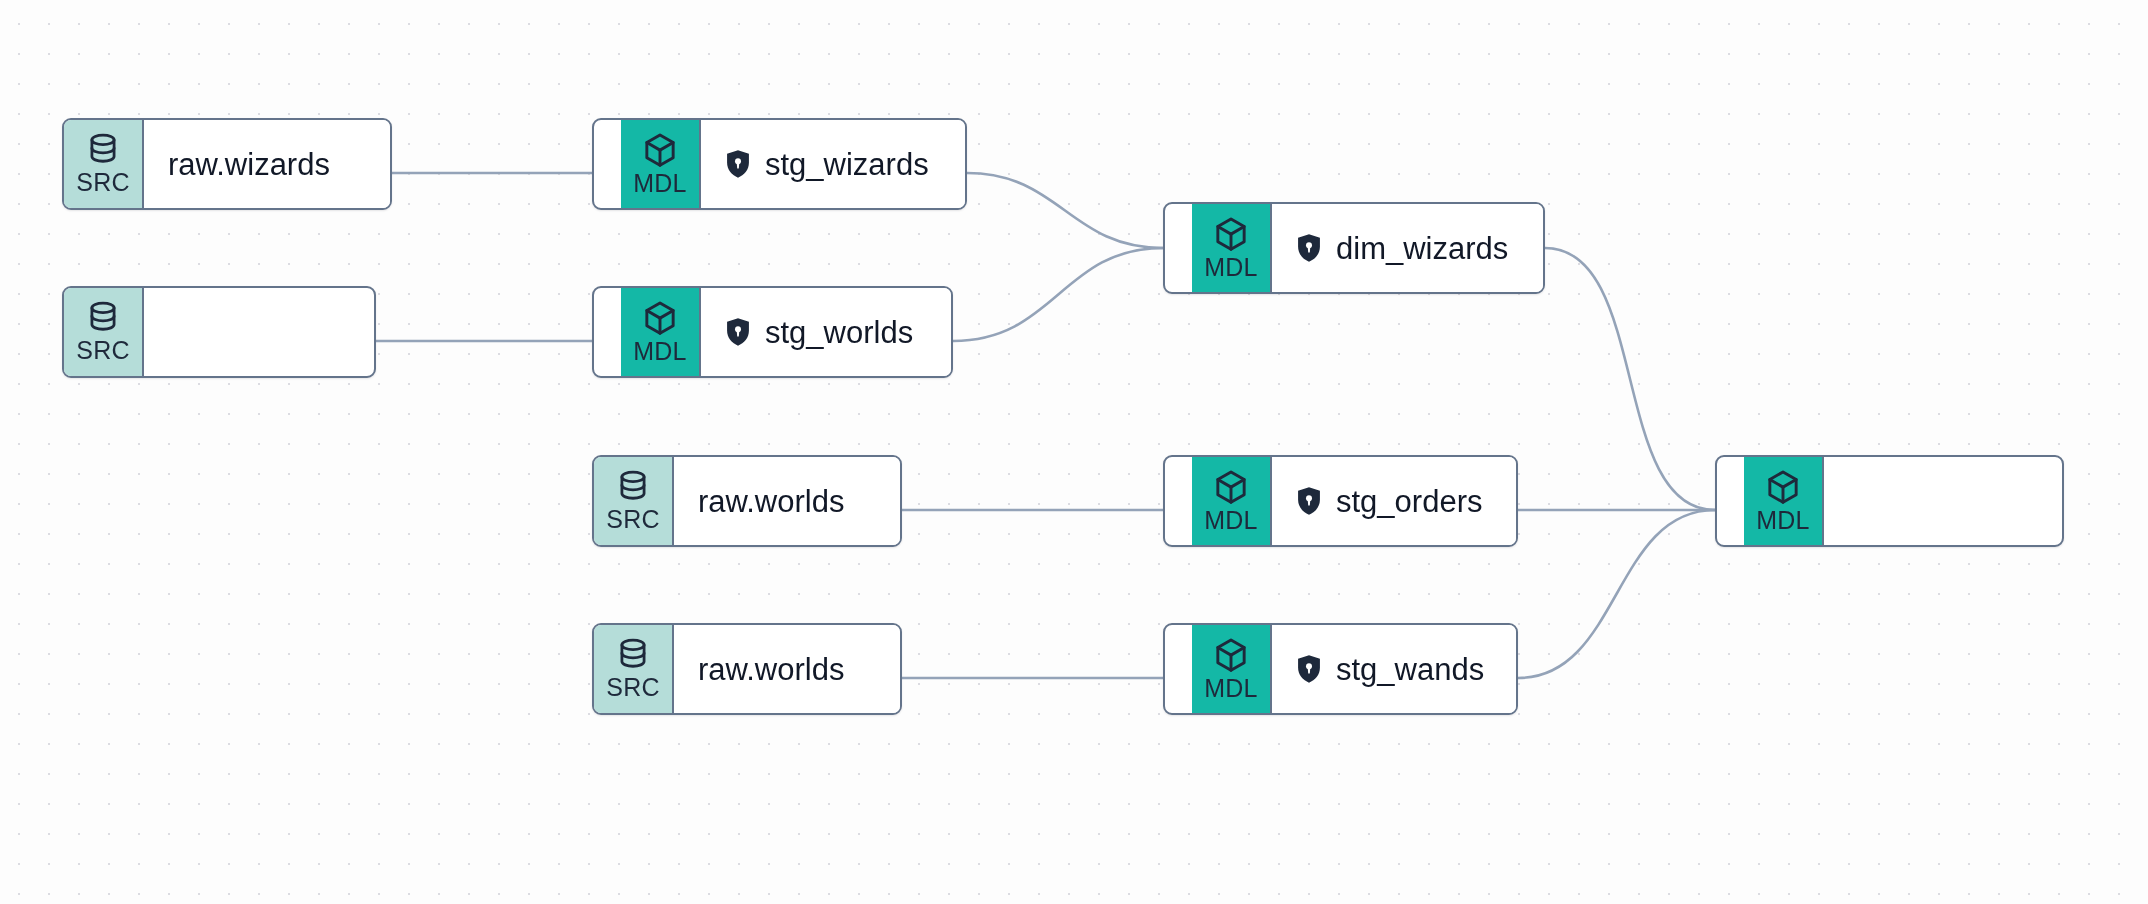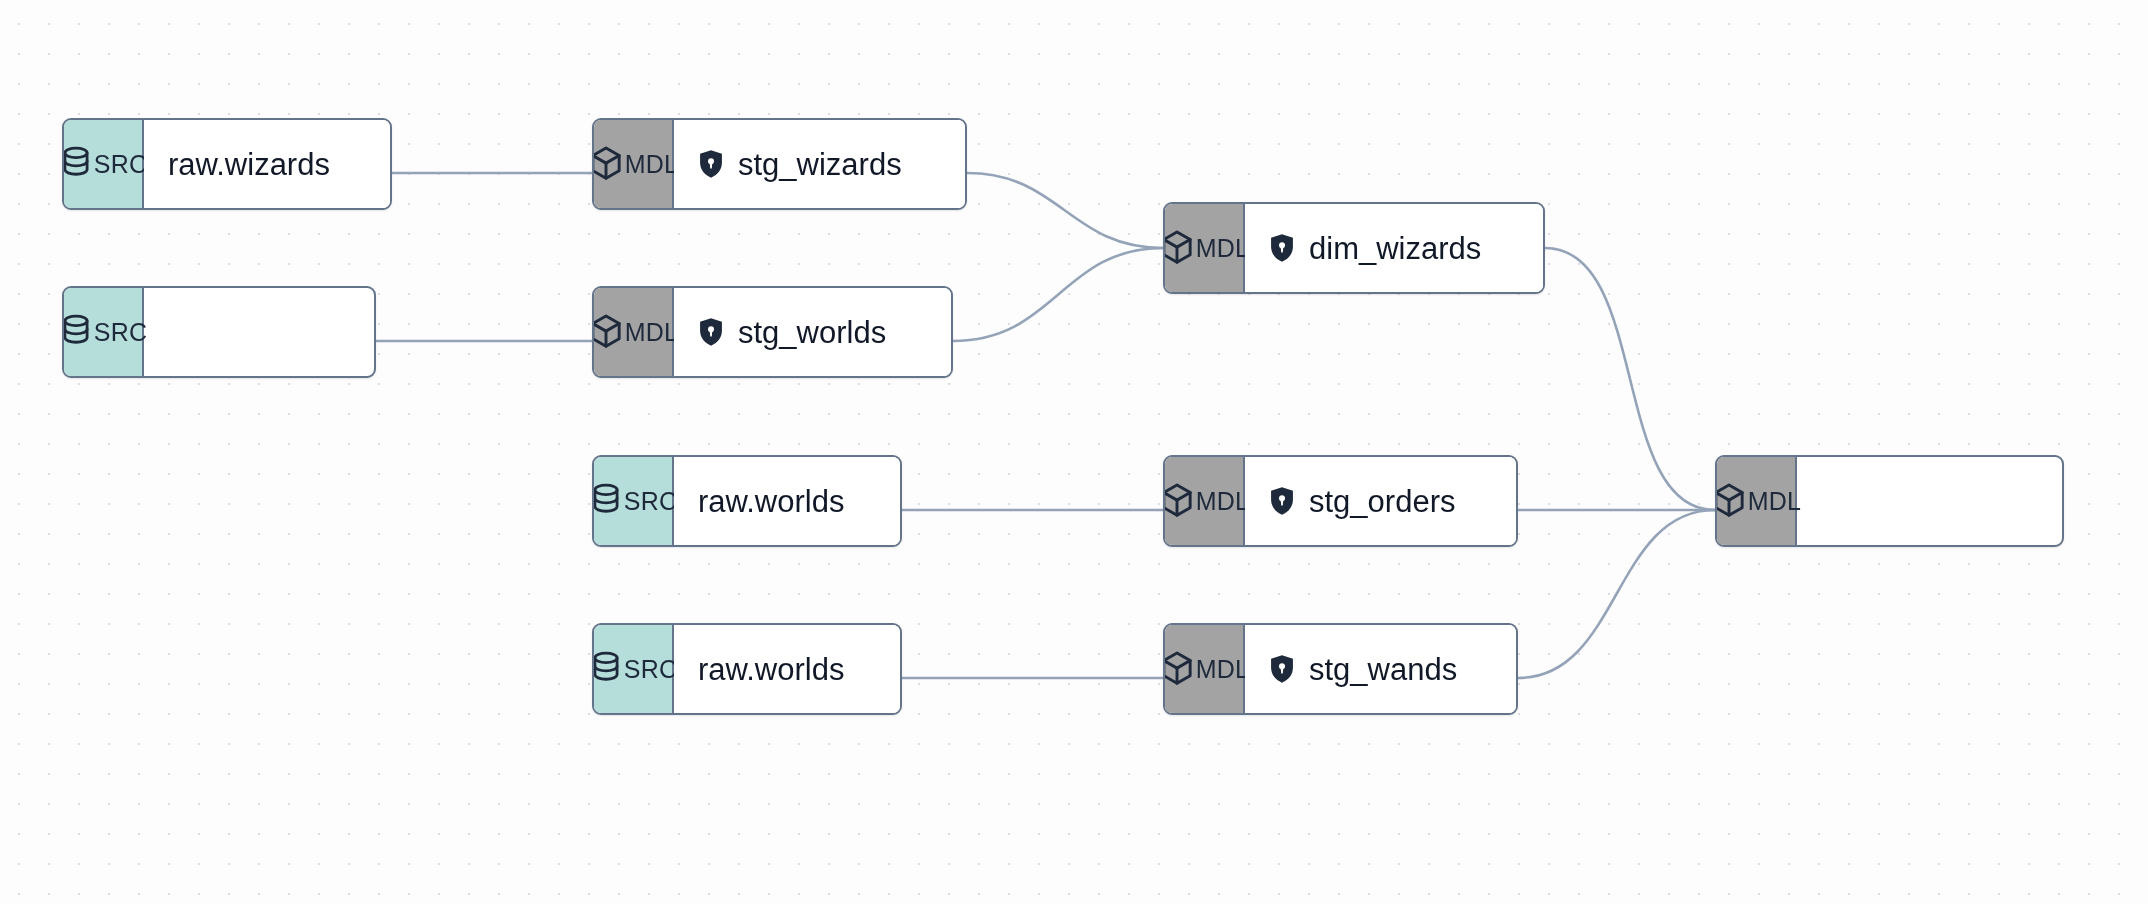--- a/index.html
+++ b/index.html
@@ -34,29 +34,29 @@
     border: 2px solid #64748b;
     border-radius: 9px;
     background: #ffffff;
     box-shadow: 0 1px 2px rgba(15, 23, 42, 0.10);
     overflow: hidden;
   }
   .node-badge {
     flex: 0 0 auto;
     width: 80px;
     display: flex;
-    flex-direction: row;
+    flex-direction: column;
     align-items: center;
     justify-content: center;
     gap: 1px;
     border-right: 2px solid #64748b;
     box-sizing: border-box;
   }
   .node.src .node-badge { background: #b5ddd9; }
-  .node.mdl .node-badge { background: #a3a3a3; }
+  .node.mdl .node-badge { background: #14b8a6; margin-left: 27px; }
   .badge-icon {
     display: block;
     line-height: 0;
   }
   .badge-text {
     font-size: 25px;
     line-height: 1;
     color: #1e293b;
     letter-spacing: 0.2px;
   }

